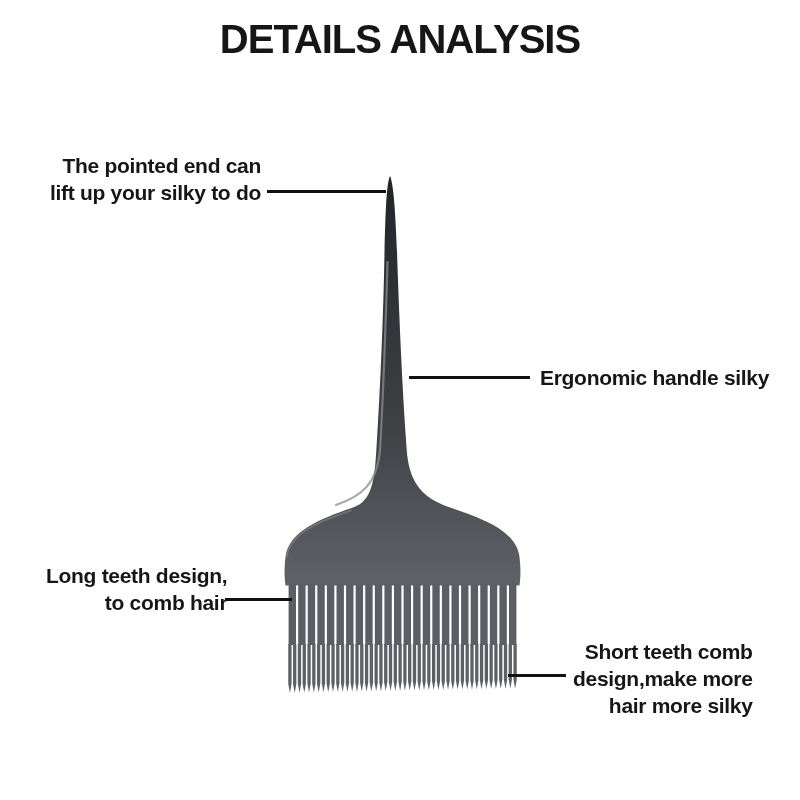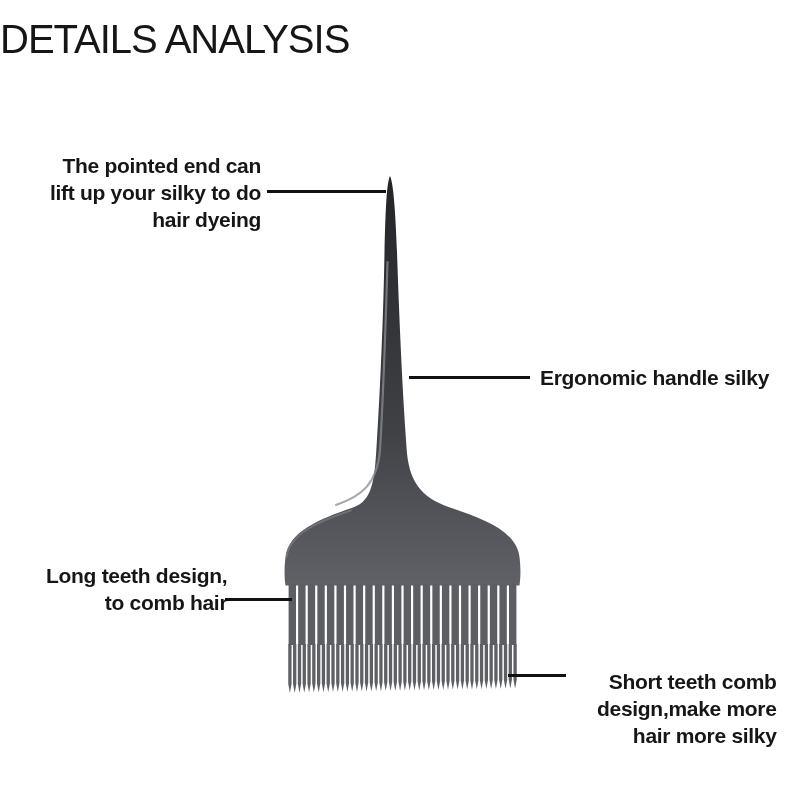--- a/index.html
+++ b/index.html
@@ -5,38 +5,38 @@
   :root{
     --bg:#ffffff; --text:#161616; --leader:#111111;
   }
   html,body{margin:0;padding:0;}
   body{
     width:800px;height:800px;background:var(--bg);
     font-family:"Liberation Sans", sans-serif;
   }
   .stage{position:relative;width:800px;height:800px;overflow:hidden;background:var(--bg);}
   .title{
-    position:absolute;left:0;top:18px;width:100%;
-    font-weight:normal;font-size:40px;line-height:42px;letter-spacing:-1px;
+    position:absolute;left:0;top:18px;width:100%;text-align:center;
+    font-weight:bold;font-size:40px;line-height:42px;letter-spacing:-1px;
     color:var(--text);
   }
   #comb-svg{position:absolute;left:0;top:0;}
   .callout{
     position:absolute;font-weight:bold;font-size:21px;line-height:27px;
     letter-spacing:-0.3px;color:var(--text);white-space:nowrap;
   }
   .callout div{white-space:nowrap;text-align:right;}
   .leader{position:absolute;height:3px;background:var(--leader);}
   .co-pointed{left:50px;top:152px;}
   .ld-pointed{left:267px;top:190px;width:119px;}
   .co-handle{left:540px;top:364px;}
   .ld-handle{left:409px;top:376px;width:121px;}
   .co-long{left:46px;top:562px;}
   .ld-long{left:225px;top:598px;width:67px;}
-  .co-short{left:573px;top:668px;margin-left:24px;}
+  .co-short{left:573px;top:638px;}
   .ld-short{left:508px;top:674px;width:58px;}
 </style>
 </head>
 <body>
 
 <div class="stage">
 
   <div class="title">DETAILS ANALYSIS</div>
 
   <svg id="comb-svg" width="800" height="800" viewBox="0 0 800 800">
@@ -122,21 +122,20 @@
       <path d="M494.29 644 L494.29 679.9 L495.94 688.9 L497.59 679.9 L497.59 644 Z" fill="#5e6065"></path>
       <path d="M499.08 644 L499.08 679.8 L500.73 688.8 L502.38 679.8 L502.38 644 Z" fill="#5e6065"></path>
       <path d="M503.87 644 L503.87 679.7 L505.52 688.7 L507.17 679.7 L507.17 644 Z" fill="#5e6065"></path>
       <path d="M508.66 644 L508.66 679.6 L510.31 688.6 L511.96 679.6 L511.96 644 Z" fill="#5e6065"></path>
       <path d="M513.45 644 L513.45 679.5 L515.10 688.5 L516.75 679.5 L516.75 644 Z" fill="#5e6065"></path>
     </svg>
 
   <div class="callout co-pointed">
     <div>The pointed end can</div>
     <div>lift up your silky to do</div>
-    <div>hair dyeing</div>
   </div>
   <div class="leader ld-pointed"></div>
 
   <div class="callout co-handle">
     <div>Ergonomic handle silky</div>
   </div>
   <div class="leader ld-handle"></div>
 
   <div class="callout co-long">
     <div>Long teeth design,</div>

